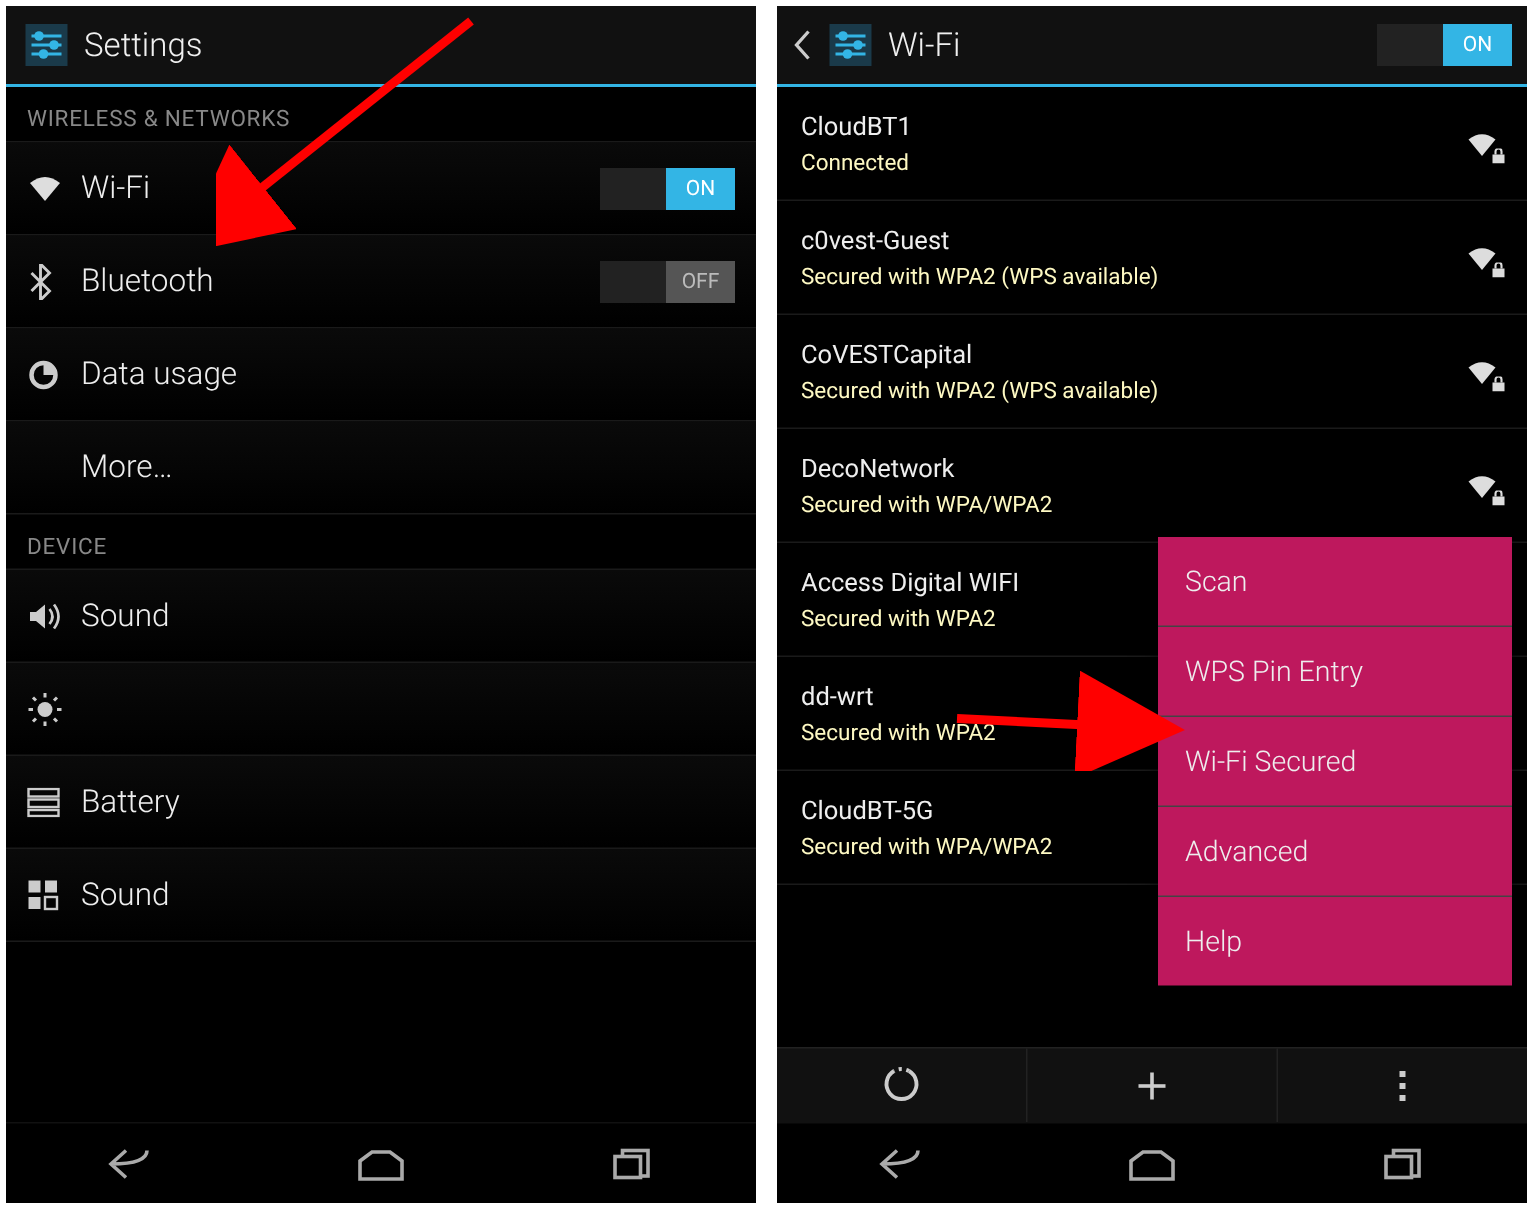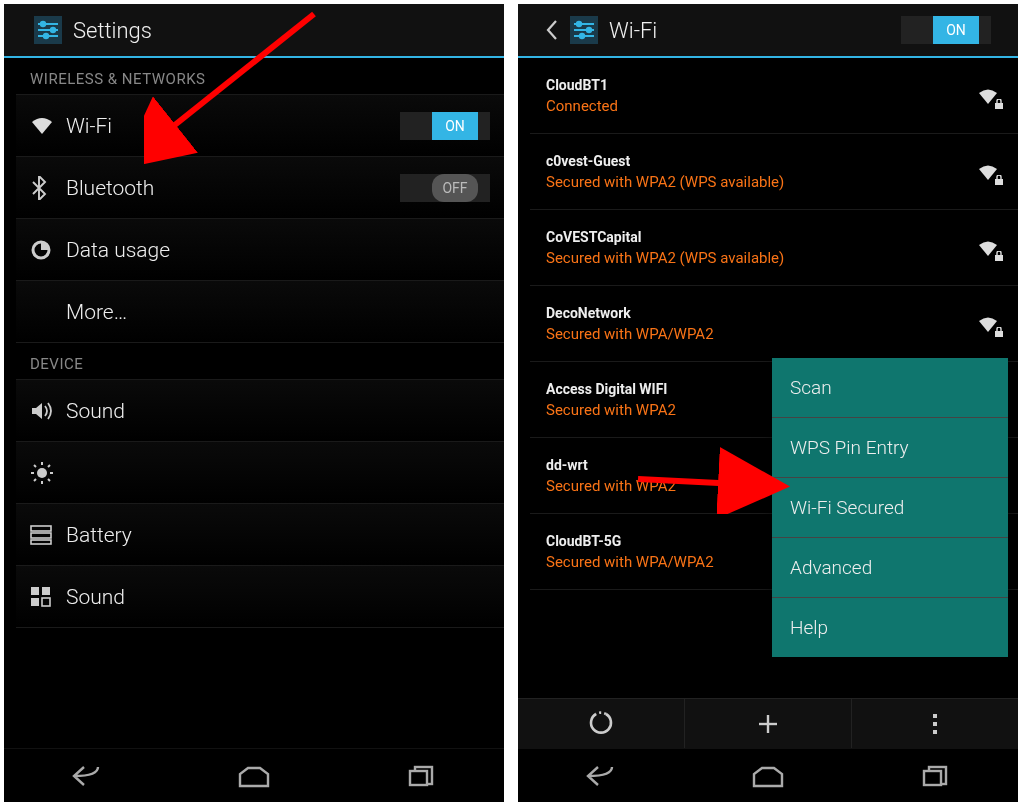--- a/index.html
+++ b/index.html
@@ -20,21 +20,21 @@
     color: #eee;
     display: flex;
     flex-direction: column;
     overflow: hidden;
   }
   .header {
     display: flex;
     align-items: center;
     height: 54px;
     background: #111;
-    padding: 0 27px;
+    padding: 0 10px;
     border-bottom: 2px solid #33b5e5;
     gap: 8px;
     position: relative;
   }
   .header .app-icon {
     width: 34px; height: 34px;
     display: flex; align-items: center; justify-content: center;
   }
   .header .title {
     font-size: 22px;
@@ -51,34 +51,33 @@
     background: #222; display:flex; align-items:center;
     position: relative;
   }
   .toggle .track { position:absolute; inset:0; background:#222; }
   .toggle .knob {
     width: 46px; height: 28px;
     display:flex; align-items:center; justify-content:center;
     font-size: 14px; font-weight:400;
     position:absolute;
   }
-  .toggle.on .knob { right:12px; background:#33b5e5; color:#fff; }
-  .toggle.off .knob { right:12px; background:#555; color:#bbb;border-radius:12px; }
+  .toggle.on .knob { right:0; background:#33b5e5; color:#fff; }
+  .toggle.off .knob { right:0; background:#555; color:#bbb; }
 
   .section-header {
     color: #888;
     font-size: 15px;
     letter-spacing: 0.5px;
     padding: 12px 14px 6px;
     border-bottom: 1px solid #1a1a1a;
   }
   .list {
     flex:1;
     overflow:hidden;
-    margin-left:12px;
   }
   .row {
     display:flex; align-items:center;
     padding: 16px 14px;
     min-height: 62px;
     border-bottom: 1px solid #1a1a1a;
     background: linear-gradient(#0a0a0a,#000);
   }
   .row .icon {
     width: 36px; height: 28px;
@@ -89,22 +88,22 @@
   .row .lbl.indent { padding-left: 36px; }
   .row .right-toggle { width:90px; height:28px; }
 
   .net-row {
     padding: 10px 16px;
     border-bottom: 1px solid #1a1a1a;
     display:flex; align-items:center;
     min-height: 76px;
   }
   .net-row .texts { flex:1; display:flex; flex-direction:column; gap:4px; }
-  .net-row .nm { font-size:14px; color:#eee; font-weight:700;}
-  .net-row .sub { font-size:15px; color:#f97316;}
+  .net-row .nm { font-size:17px; color:#eee; font-weight:400;}
+  .net-row .sub { font-size:15px; color:#fef9c3;}
   .net-row .sig { width:28px; height:22px; display:flex; align-items:center; justify-content:center; position:relative;}
   .net-row .sig .lock { position:absolute; right:-2px; bottom:-2px; }
 
   .toolbar-bottom {
     height: 50px;
     background:#111;
     border-top:1px solid #222;
     display:flex;
     align-items:stretch;
   }
@@ -124,21 +123,21 @@
     width:60px; height:36px;
     display:flex;align-items:center;justify-content:center;
     color:#888;
   }
 
   .popup {
     position:absolute;
     right: 10px;
     top: 354px;
     width: 236px;
-    background:#0f766e;
+    background:#be185d;
     box-shadow: 0 4px 14px rgba(0,0,0,.7);
     z-index:10;
   }
   .popup .popup-item {
     padding: 18px 18px;
     font-size: 19px;
     color:#eee;
     border-bottom:1px solid #444;
     font-weight:300;
   }

